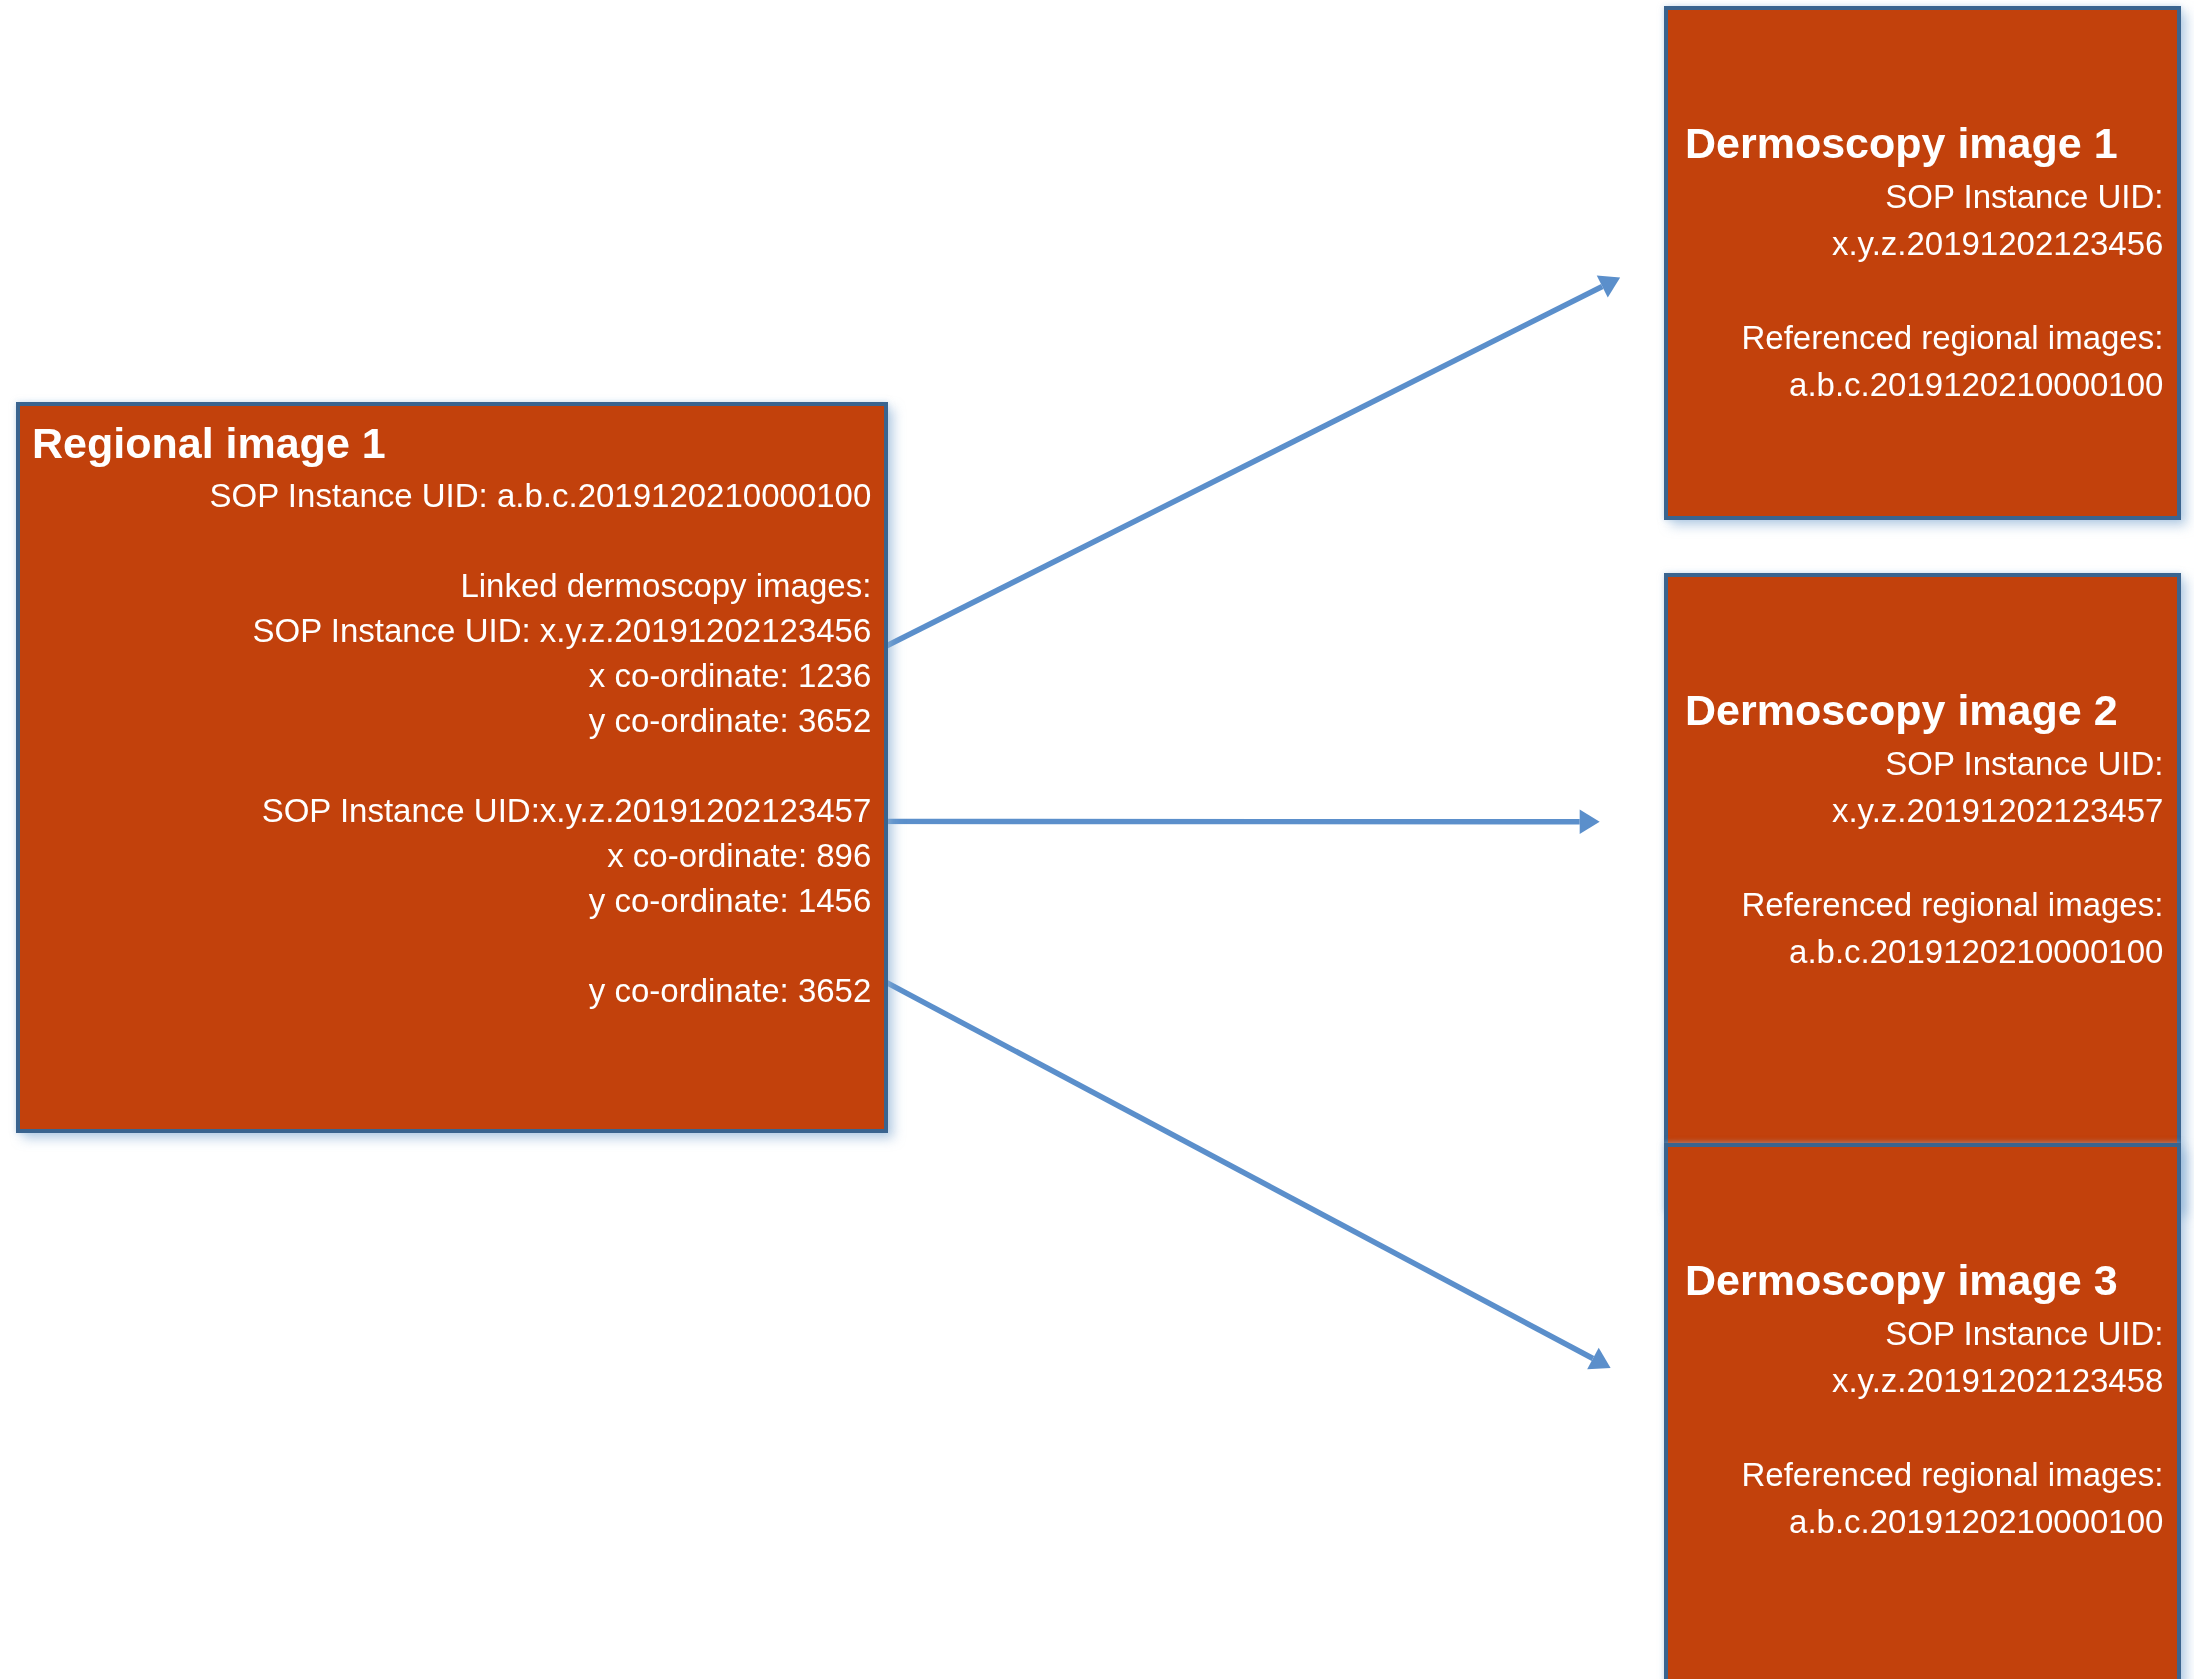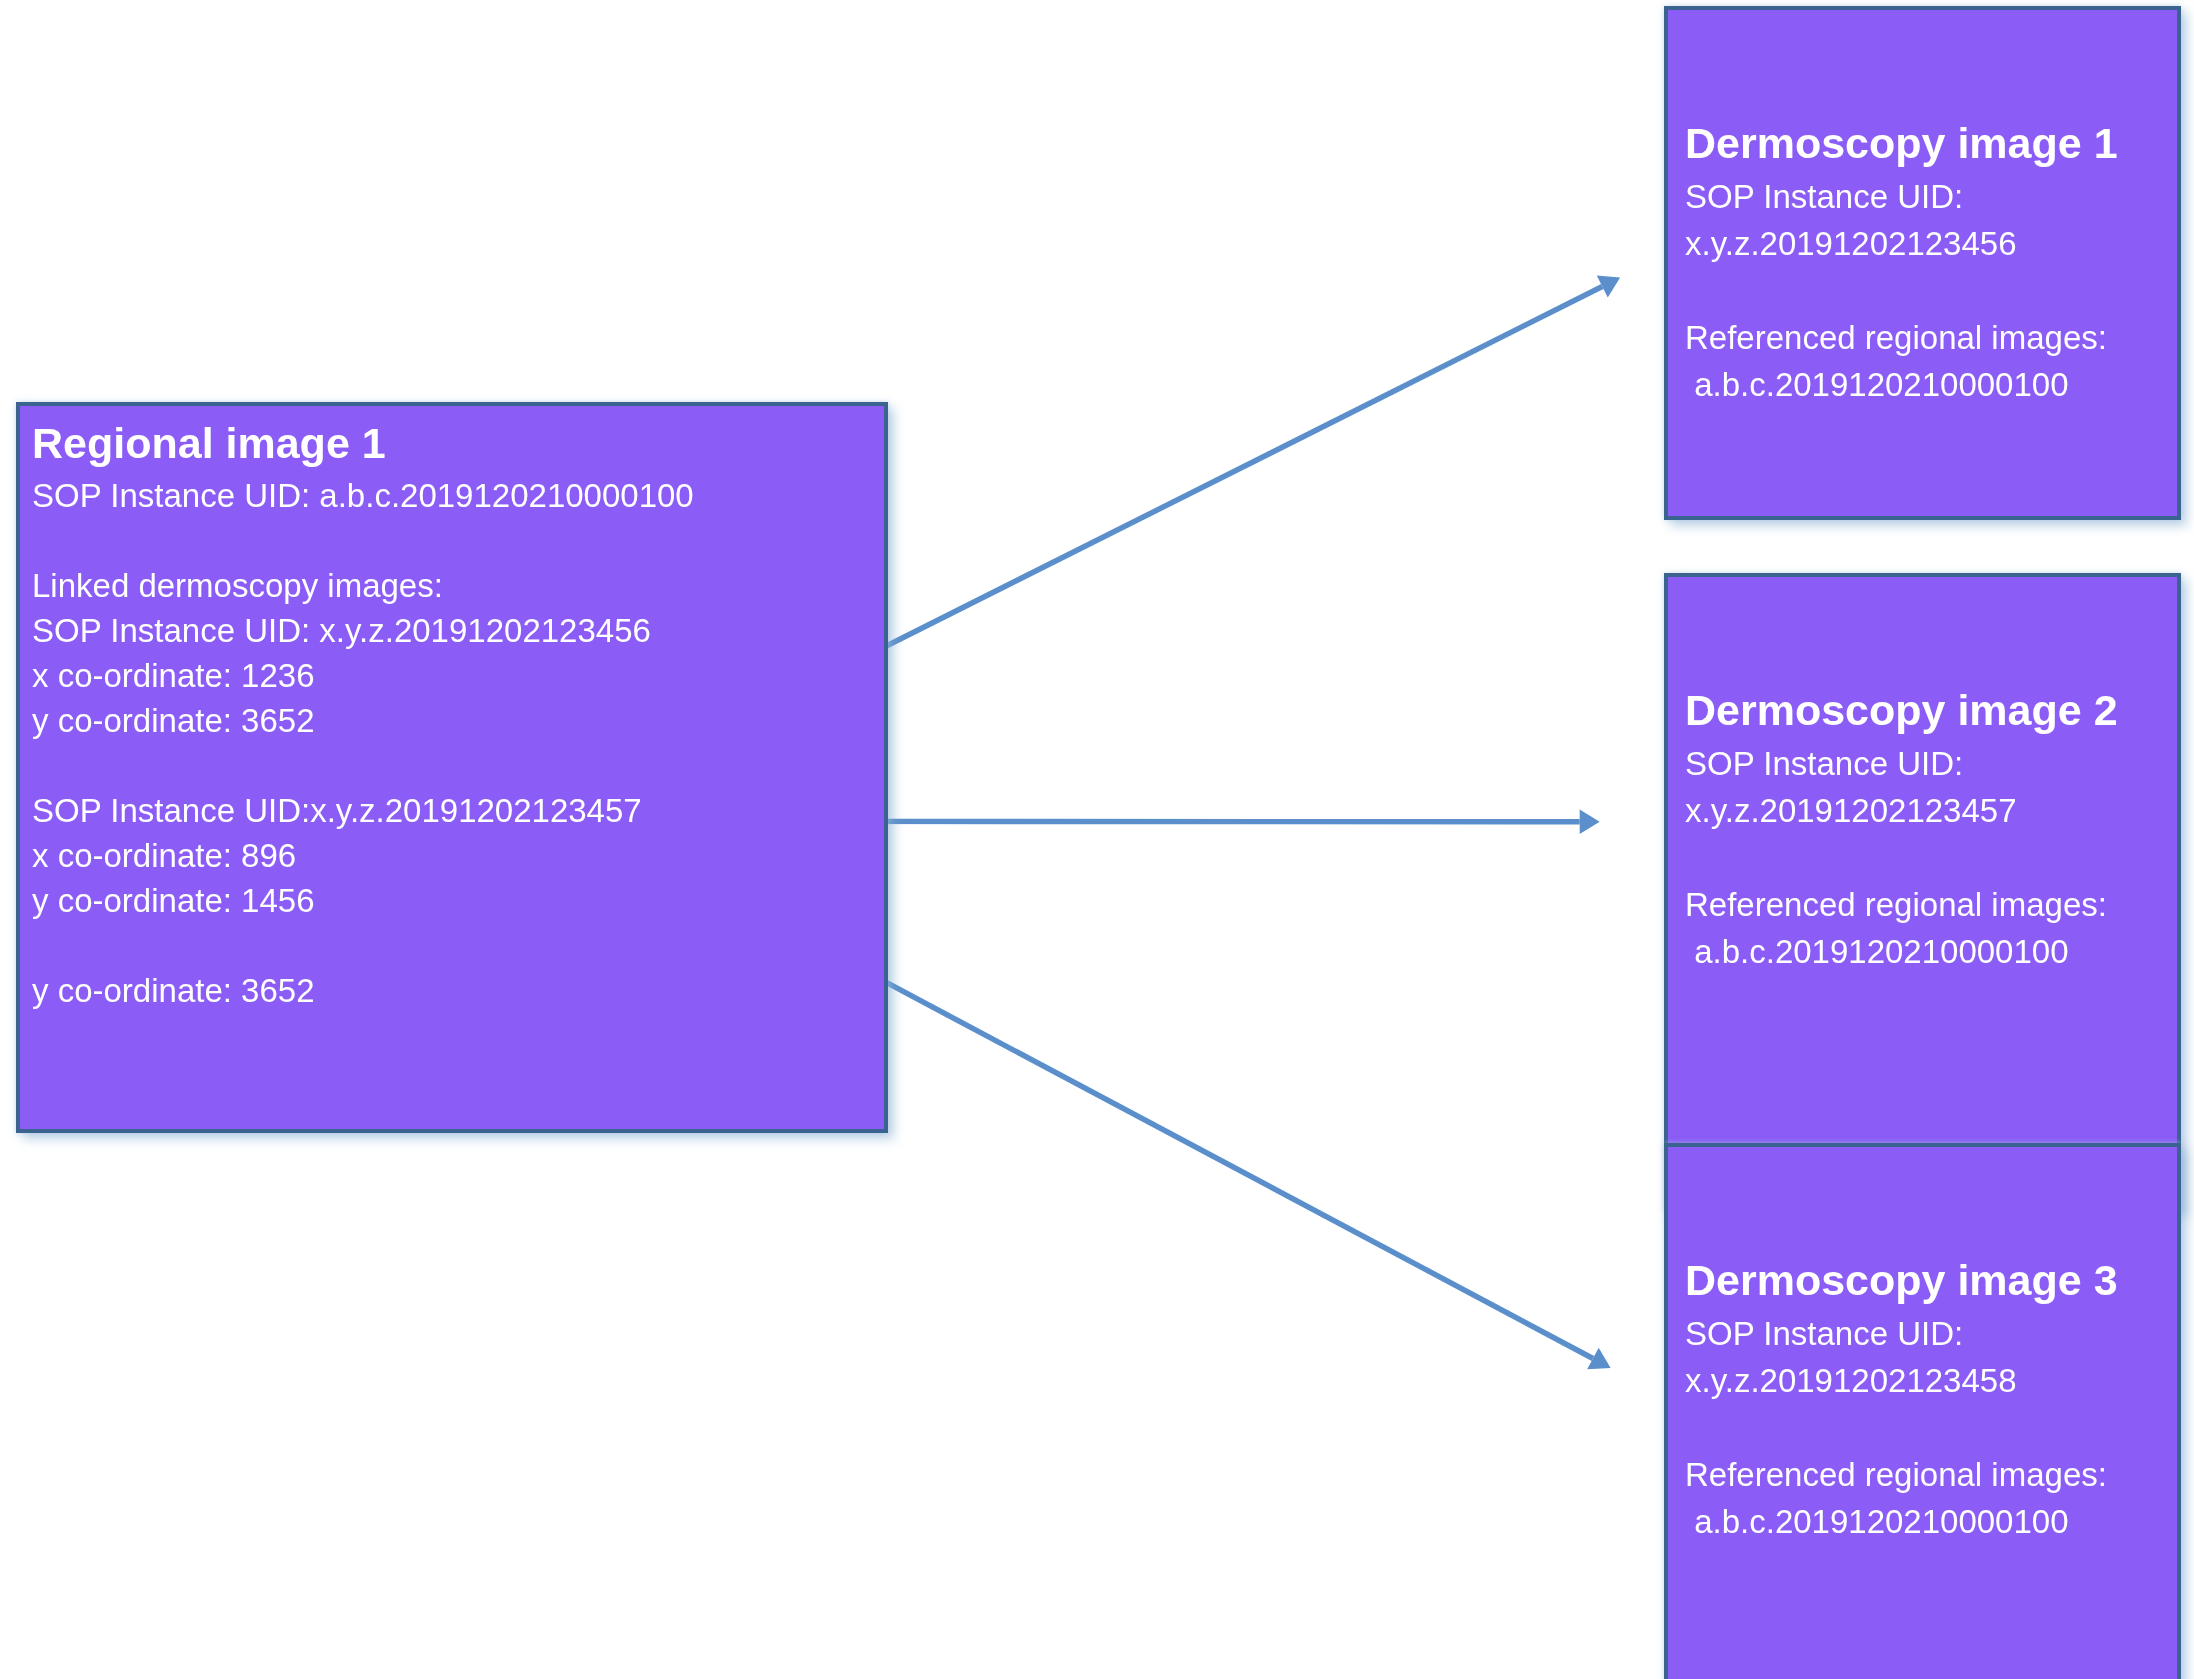--- a/index.html
+++ b/index.html
@@ -6,35 +6,36 @@
   #stage{
     position:relative;
     width:2194px;height:1680px;
     background:#ffffff;
     font-family:"Liberation Sans",sans-serif;
     overflow:hidden;
   }
   .box{
     position:absolute;
     box-sizing:border-box;
-    background:#8b5cf6;
+    background:#c2410c;
     border:4.1px solid #3A648F;
     color:#ffffff;
     box-shadow:0 0 5.5px rgba(168,198,228,.55), 5.5px 6.4px 11px rgba(130,170,210,.55);
   }
   .box .title{
     font-size:43px;
     font-weight:bold;
     line-height:60px;
     white-space:pre;
   }
   .box .line{
     font-size:33px;
     line-height:45px;
     white-space:pre;
+    text-align:right;
   }
   #regional-box{
     left:16px;top:402px;width:872px;height:731px;
     padding:7.3px 12.7px 0 12px;
   }
   .derm-box{
     width:517px;
     padding:103px 13.6px 0 17px;
   }
   .derm-box .line{line-height:47px;}

